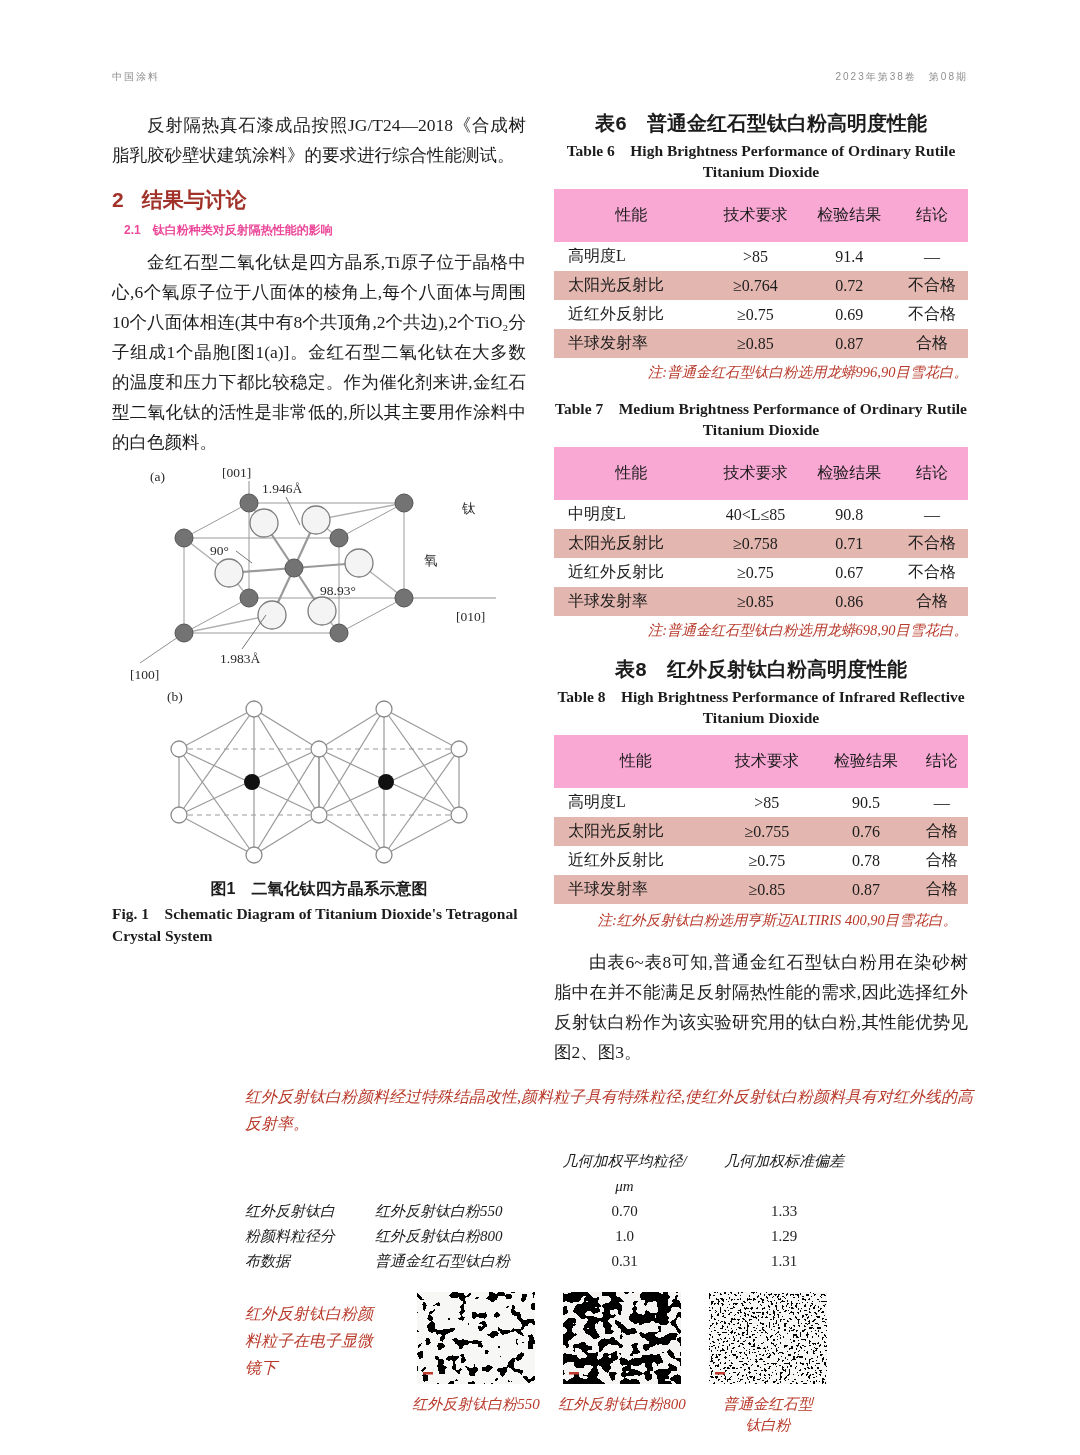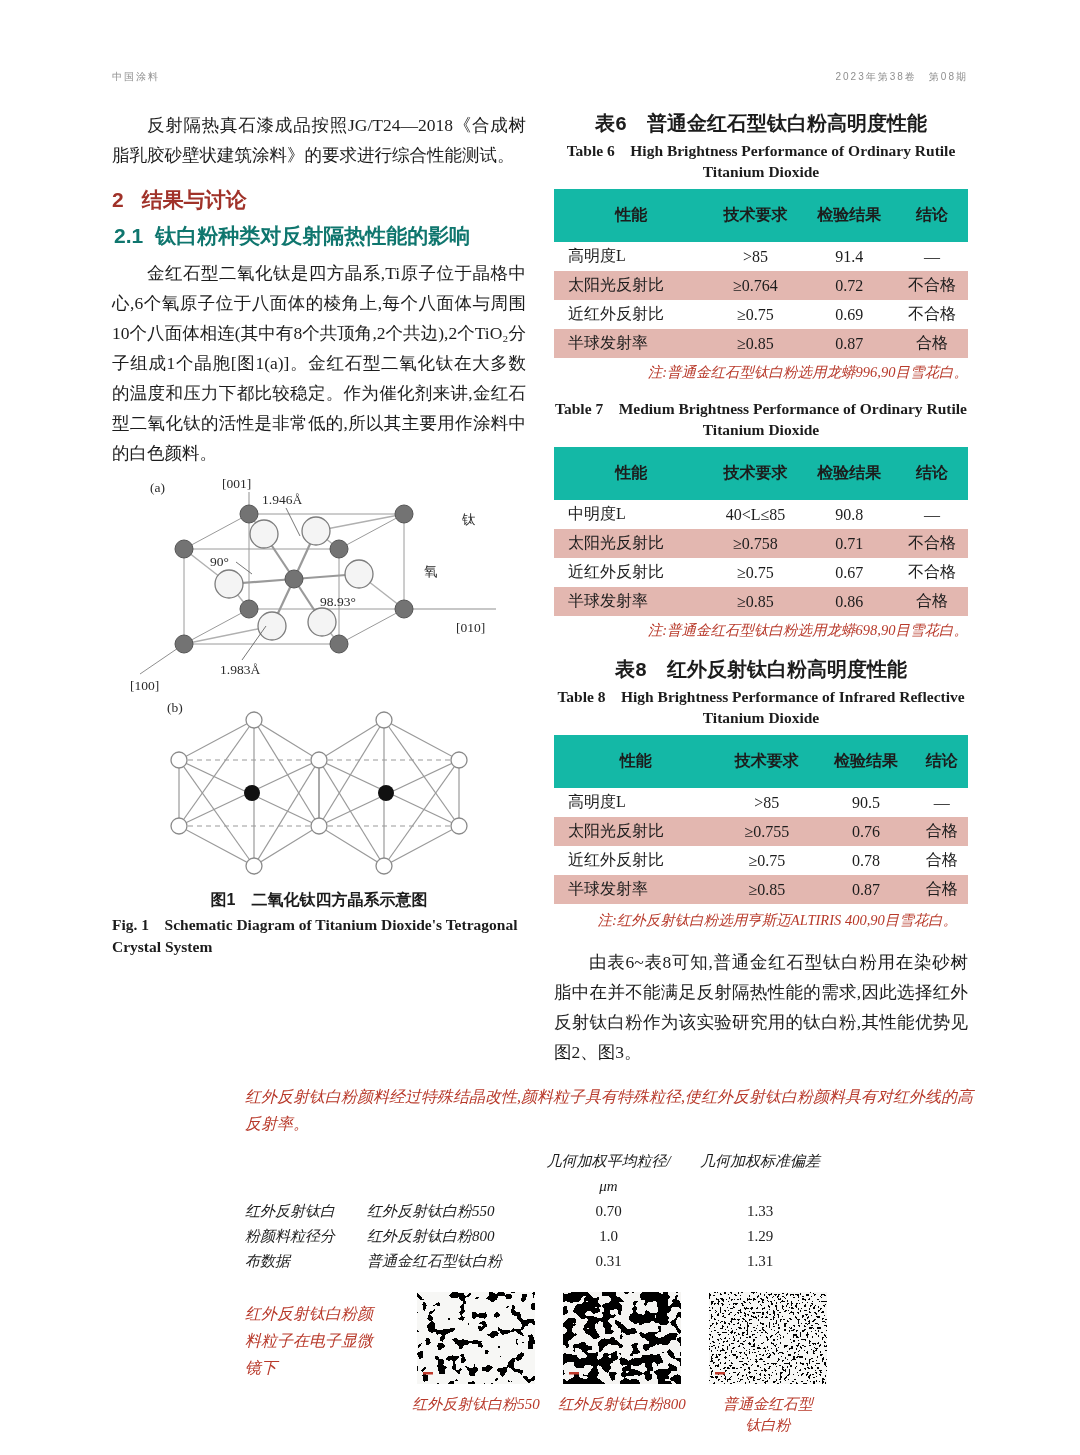--- a/index.html
+++ b/index.html
@@ -12,51 +12,51 @@
             color:#8f8f8f;font-size:10px;letter-spacing:2px;}
   .rule{height:1px;background:#c3c3c3;margin-top:6px;margin-bottom:20px;}
   
   .cols{display:flex;gap:28px;}
   .col{width:414px;}
   .body{font-size:17.5px;line-height:30px;text-align:justify;margin:0 0 2px 0;}
   .indent{text-indent:2em;}
   h2.sec{font-family:"Liberation Sans","DejaVu Sans",sans-serif;color:#a03229;
          font-size:21px;margin:16px 0 8px 0;font-weight:bold;}
   h2.sec .num{margin-right:18px;}
-  h3.sec{font-family:"Liberation Sans","DejaVu Sans",sans-serif;color:#0f766e;
-         font-size:21px;margin:2px 0 8px 2px;font-weight:bold;}
+  h3.sec{font-family:"Liberation Sans","DejaVu Sans",sans-serif;color:#ec4899;
+         font-size:12px;margin:2px 0 8px 12px;font-weight:bold;}
   h3.sec .num{margin-right:12px;}
   
   figure.fig1{margin:6px 0 10px 0;}
   .crystal-a{display:block;margin:2px auto 0 auto;}
   .crystal-b{display:block;margin:0 auto;}
   .figcap-cn,.fig2cap-cn{font-family:"Liberation Sans","DejaVu Sans",sans-serif;
          font-weight:bold;font-size:16px;text-align:center;margin-top:8px;}
   .figcap-en,.fig2cap-en{font-weight:bold;font-size:15.5px;text-align:left;
          margin-top:3px;line-height:22px;}
   svg text{font-family:"Liberation Serif","DejaVu Serif",serif;font-size:13.5px;fill:#2a2a2a;}
   
   .tblock{margin-bottom:16px;}
   .t-title-cn{font-family:Liberation Mono, monospace;font-weight:bold;
               font-size:20px;text-align:center;}
   .t-title-en{font-weight:bold;font-size:15.5px;text-align:center;line-height:21px;margin:3px 0 7px 0;}
   table.perf{width:100%;border-collapse:collapse;font-size:16px;}
-  table.perf th{background:#14b8a6;font-weight:bold;padding:16px 2px;text-align:center;}
+  table.perf th{background:#f9a8d4;font-weight:normal;padding:16px 2px;text-align:center;}
   table.perf td{padding:4px 2px;text-align:center;}
   table.perf td:first-child{text-align:left;padding-left:14px;}
   table.perf th:first-child{text-align:center;}
   table.perf tbody tr:nth-child(even){background:#e3b7b0;}
   .t-note{color:#b8392a;font-size:14.5px;font-style:italic;margin-top:5px;}
   .t-note.r{text-align:right;}
   .t-note.wrap2{text-align:left;text-indent:3em;line-height:22px;}
   .rightpara{margin-top:10px;}
   
   .bottom{margin-left:133px;margin-top:14px;width:730px;}
   .red-note{color:#b8392a;font-size:16px;font-style:italic;line-height:27px;margin:0 0 12px 0;}
-  .psd{display:grid;grid-template-columns:118px 170px 135px 160px;column-gap:4px;
+  .psd{display:grid;grid-template-columns:118px 170px 135px 160px;column-gap:12px;
        font-size:15px;line-height:25px;align-items:start;}
   .psd .kai{font-style:italic;}
   .psd .hdr{text-align:center;}
   .psd .val{text-align:center;}
   .psd .glabel{width:92px;}
   .micro{display:grid;grid-template-columns:150px 130px 130px 130px;column-gap:16px;
          margin-top:18px;align-items:start;}
   .micro .mlabel{color:#b8392a;font-size:16px;font-style:italic;line-height:27px;width:132px;margin-top:8px;}
   .mic-item{text-align:center;}
   .mic-cap{color:#b8392a;font-size:15px;font-style:italic;margin-top:6px;line-height:21px;}

